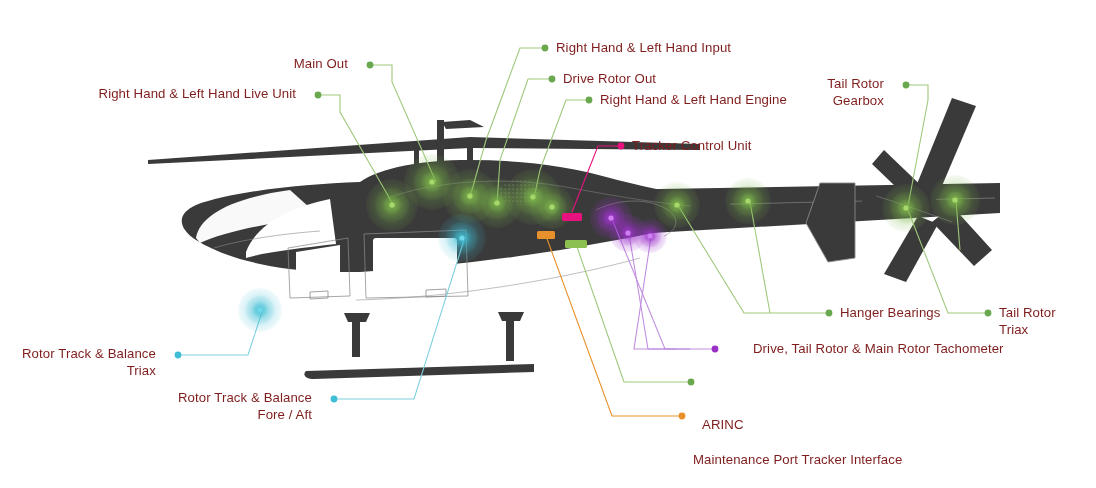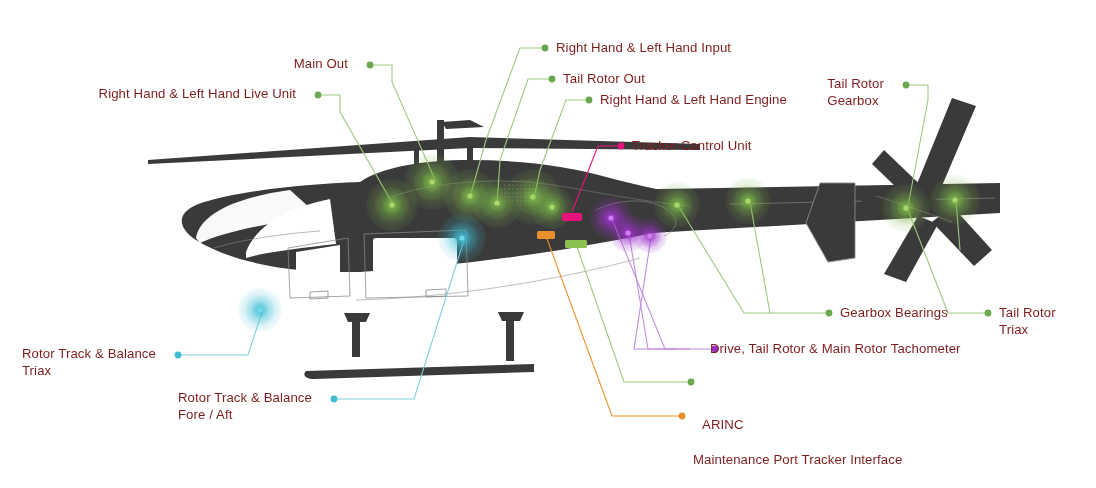--- a/index.html
+++ b/index.html
@@ -29,21 +29,21 @@
   }
   .lbl {
     position: absolute;
     font-size: 13.2px;
     color: #7f1d1d;
     line-height: 16.5px;
     white-space: pre;
     letter-spacing: 0.1px;
   }
   .lbl.right-anchor {
-    text-align: left;
+    text-align: right;
   }
 </style>
 </head>
 <body>
 
 <div id="stage">
 
   <svg id="diagram" viewBox="0 0 1096 488">
     <defs>
       <radialGradient id="glow-green" cx="50%" cy="50%" r="50%">
@@ -272,29 +272,29 @@
         <circle cx="682" cy="416" r="3.4" fill="#e8912c"></circle>
         <circle cx="178" cy="355" r="3.4" fill="#3fbdd4"></circle>
         <circle cx="334" cy="399" r="3.4" fill="#3fbdd4"></circle>
       </g>
   </svg>
 
   <div id="labels-layer">
       <div class="lbl right-anchor" style="top: 56px; right: 748px;">Main Out</div>
       <div class="lbl right-anchor" style="top: 86px; right: 800px;">Right Hand &amp; Left Hand Live Unit</div>
       <div class="lbl" style="top: 40px; left: 556px;">Right Hand &amp; Left Hand Input</div>
-      <div class="lbl" style="top: 71px; left: 563px;">Tail Rotor Out</div>
+      <div class="lbl" style="top: 71px; left: 563px;">Drive Rotor Out</div>
       <div class="lbl" style="top: 92px; left: 600px;">Right Hand &amp; Left Hand Engine</div>
       <div class="lbl" style="top: 138px; left: 632px;">Tracker Control Unit</div>
       <div class="lbl right-anchor" style="top: 76px; right: 212px;">Tail Rotor
 Gearbox</div>
-      <div class="lbl" style="top: 305px; left: 840px;">Gearbox Bearings</div>
+      <div class="lbl" style="top: 305px; left: 840px;">Hanger Bearings</div>
       <div class="lbl" style="top: 305px; left: 999px;">Tail Rotor
 Triax</div>
-      <div class="lbl" style="top: 341px; left: 710px;">Drive, Tail Rotor &amp; Main Rotor Tachometer</div>
+      <div class="lbl" style="top: 341px; left: 753px;">Drive, Tail Rotor &amp; Main Rotor Tachometer</div>
       <div class="lbl" style="top: 374px; left: 702px; margin-top: 43px;">ARINC</div>
       <div class="lbl" style="top: 404px; left: 693px; margin-top: 48px;">Maintenance Port Tracker Interface</div>
       <div class="lbl right-anchor" style="top: 346px; right: 940px;">Rotor Track &amp; Balance
 Triax</div>
       <div class="lbl right-anchor" style="top: 390px; right: 784px;">Rotor Track &amp; Balance
 Fore / Aft</div>
     </div>
 </div>
 
 </body></html>

